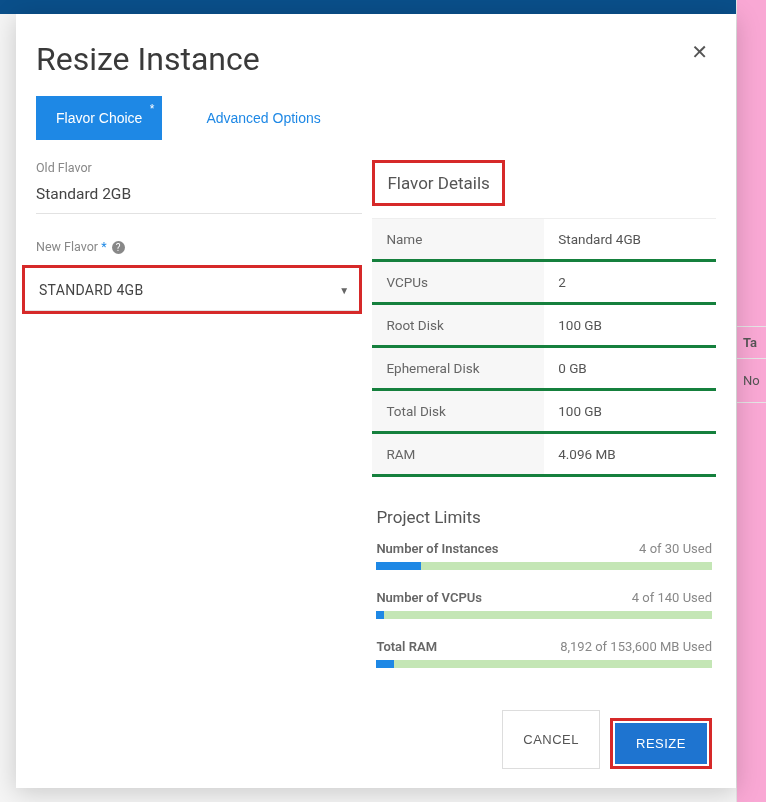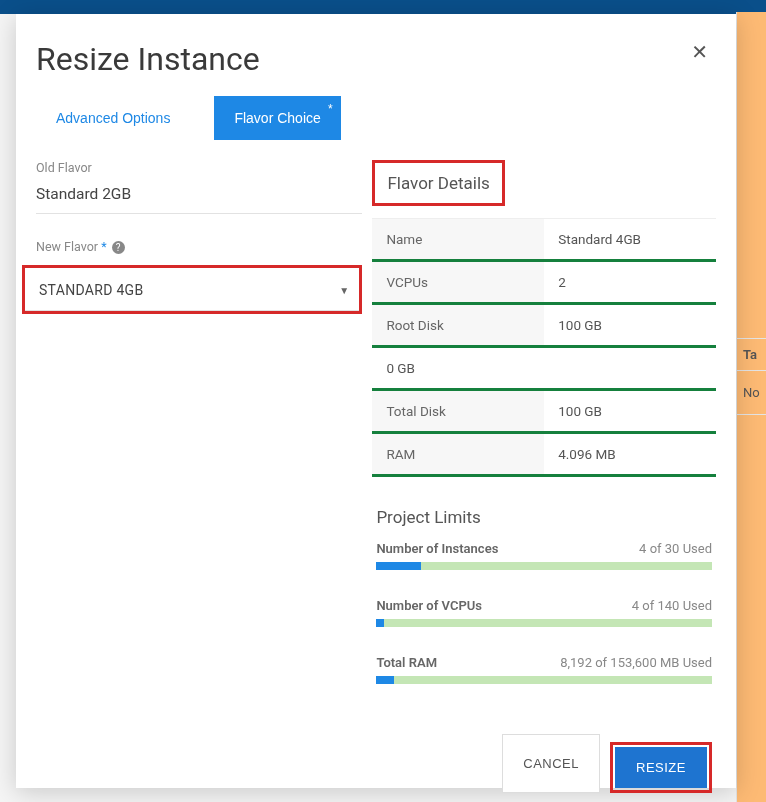--- a/index.html
+++ b/index.html
@@ -9,22 +9,22 @@
     width: 766px;
     height: 802px;
     position: relative;
     overflow: hidden;
   }
   .backdrop-bar {
     position: absolute; top: 0; left: 0; right: 0; height: 14px;
     background: #0a4f8a;
   }
   .backdrop-side {
-    position: absolute; top: 12px; right: 0; bottom: 0; width: 30px;
-    background: #fdba74; border-left: 1px solid #e4e4e4;
+    position: absolute; top: 0; right: 0; bottom: 0; width: 30px;
+    background: #f9a8d4; border-left: 1px solid #e4e4e4;
     padding-top: 326px;
     font-size: 13px;
     color: #555;
   }
   .backdrop-side .row1 { padding: 8px 6px; border-top: 1px solid #e4e4e4; border-bottom:1px solid #e4e4e4;font-weight:600;}
   .backdrop-side .row2 { padding: 14px 6px; border-bottom:1px solid #e4e4e4;}
   .modal {
     position: absolute;
     top: 14px; left: 16px; right: 30px; bottom: 14px;
     background: #fff;
@@ -69,21 +69,21 @@
   .caret { font-size: 10px; color:#666; }
   .section-title {
     font-size: 17px; color: #555; font-weight: 400;
   }
   .section-title.boxed { border: 3px solid #d62929; padding: 10px 12px; display:inline-block; margin-bottom: 12px;}
   .detail-table { width: 100%; border-top: 1px solid #eee;}
   .detail-row { display:flex; border-bottom:3px solid #15803d; font-size: 13.5px;}
   .detail-row .k { flex:1; padding: 12px 14px; color:#666; background:#f7f7f7;}
   .detail-row .v { flex:1; padding: 12px 14px; color:#555;}
   .limits-title { font-size: 17px; color:#555; margin: 30px 0 14px 4px; }
-  .limit-block { margin-bottom: 28px; padding: 0 4px;}
+  .limit-block { margin-bottom: 20px; padding: 0 4px;}
   .limit-head { display:flex; justify-content:space-between; font-size:13px; margin-bottom:6px;}
   .limit-head .lbl { color:#666; font-weight:600;}
   .limit-head .used { color:#888;}
   .bar { height: 8px; background:#c4e6b5; position:relative; }
   .bar .fill { position:absolute; top:0; left:0; bottom:0; background:#1e88e5; }
   .footer {
     padding: 22px 24px 24px; display:flex; justify-content:flex-end; gap: 10px;
     border-top: 0;
   }
   .btn { font-size: 13px; letter-spacing: 0.5px; padding: 12px 20px; border:1px solid #ddd; background:#fff; color:#555; cursor:pointer;}
@@ -99,25 +99,25 @@
   <div class="row2">No</div>
 </div>
 
 <div class="modal">
   <div class="modal-header">
     <div class="modal-title">Resize Instance</div>
     <div class="close-x">✕</div>
   </div>
 
   <div class="tabs">
-    <button class="tab">Advanced Options</button>
     <button class="tab active">
       <span>Flavor Choice</span>
       <span class="ast">*</span>
     </button>
+    <button class="tab">Advanced Options</button>
   </div>
 
   <div class="body">
     <div class="col left-col">
       <span class="small-label">Old Flavor</span>
       <div class="old-flavor-val">Standard 2GB</div>
 
       <span class="new-flavor-label">
         <span>New Flavor</span>
         <span class="ast">*</span>
@@ -140,20 +140,21 @@
         </div>
         <div class="detail-row">
           <div class="k">VCPUs</div>
           <div class="v">2</div>
         </div>
         <div class="detail-row">
           <div class="k">Root Disk</div>
           <div class="v">100 GB</div>
         </div>
         <div class="detail-row">
+          <div class="k">Ephemeral Disk</div>
           <div class="v">0 GB</div>
         </div>
         <div class="detail-row">
           <div class="k">Total Disk</div>
           <div class="v">100 GB</div>
         </div>
         <div class="detail-row">
           <div class="k">RAM</div>
           <div class="v">4.096 MB</div>
         </div>

